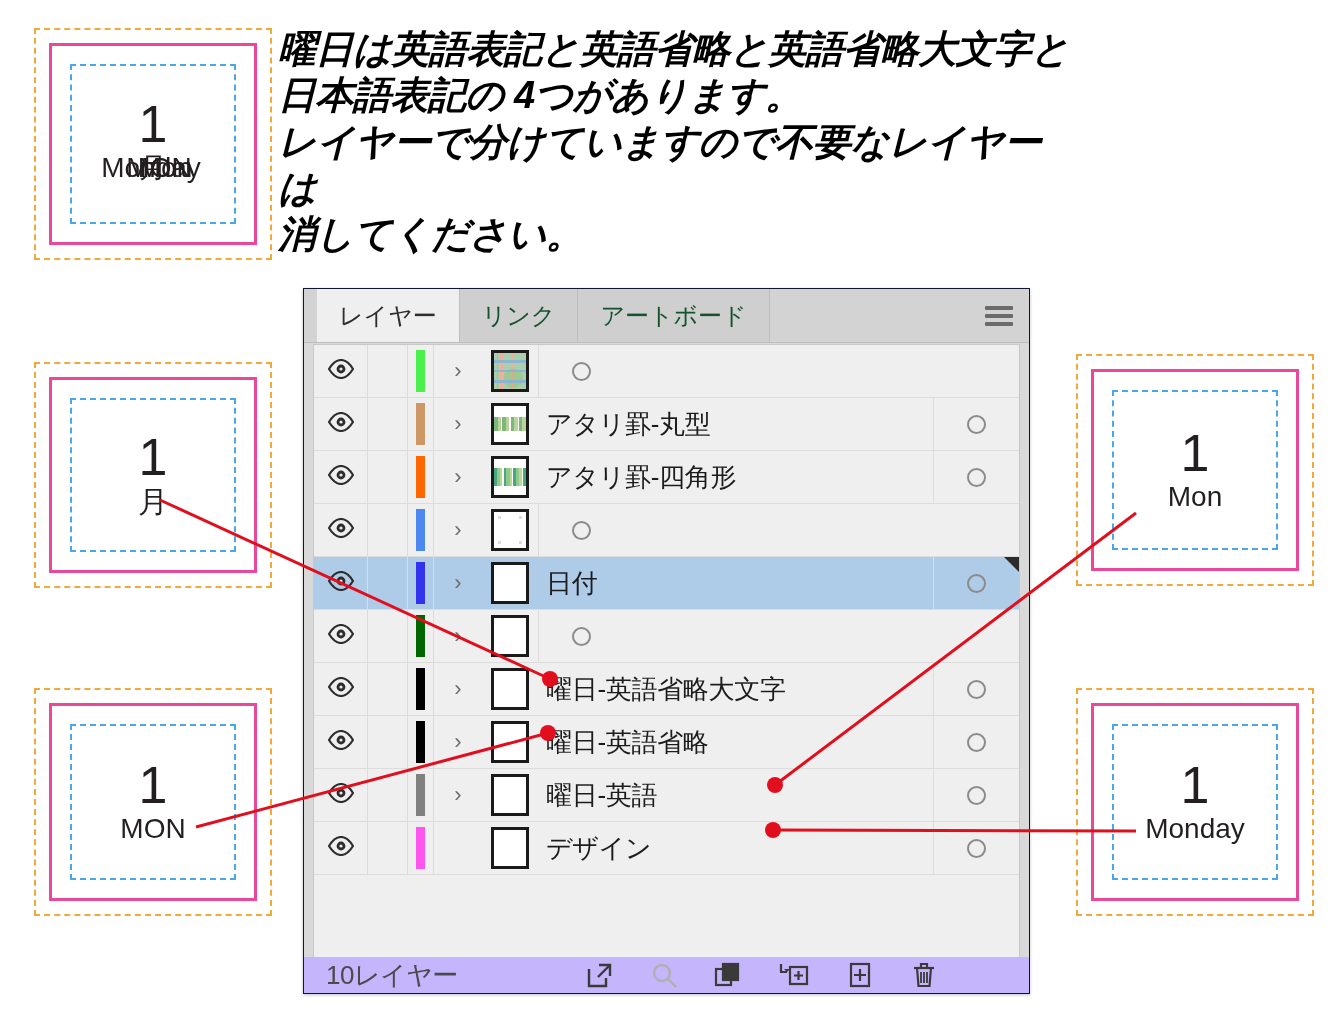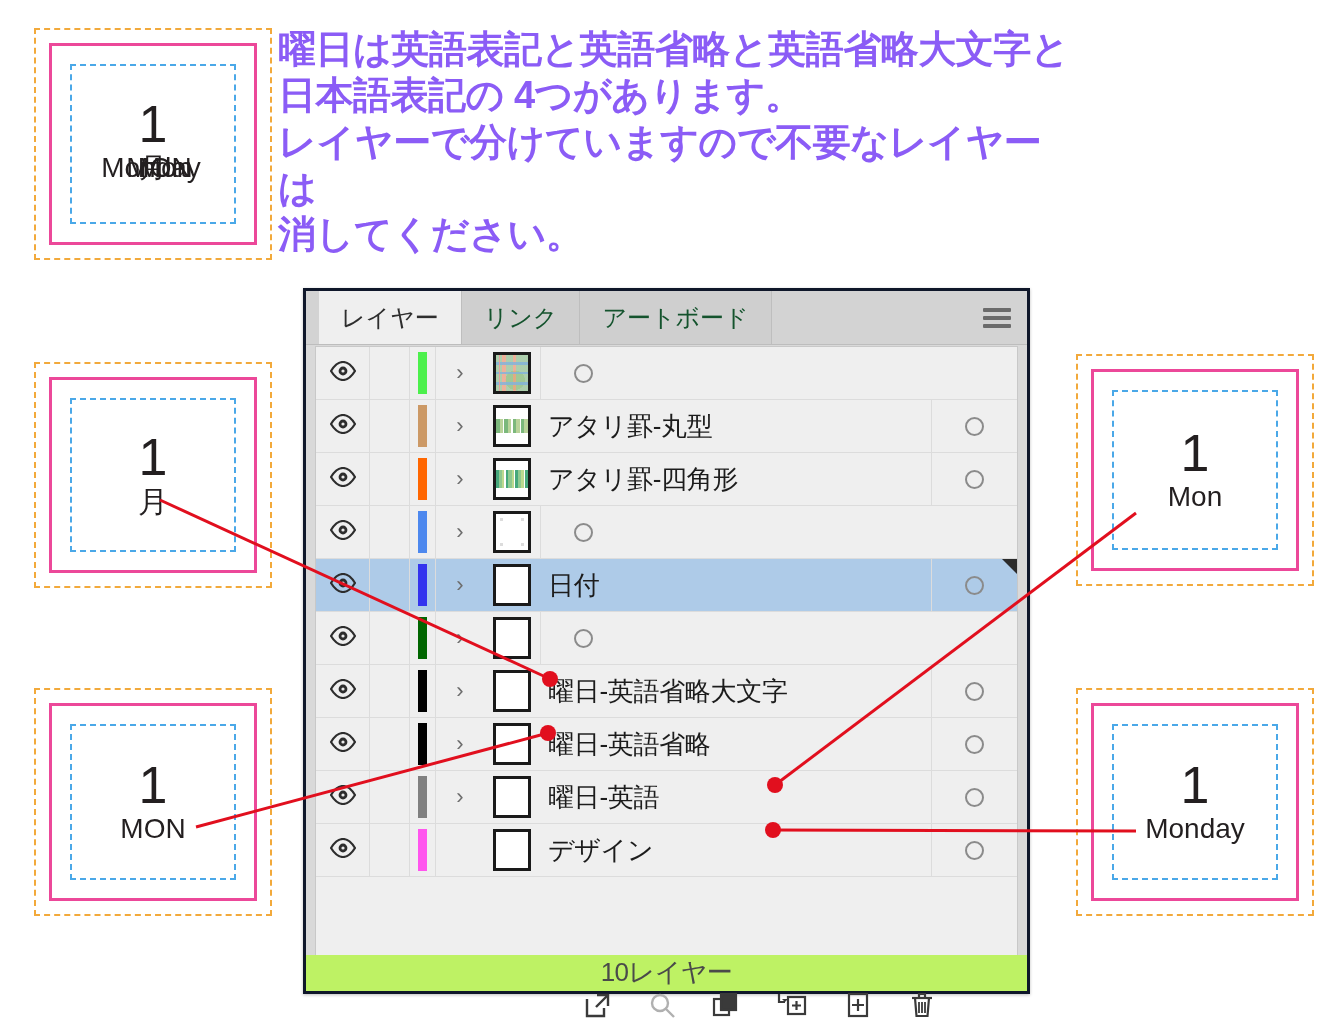--- a/index.html
+++ b/index.html
@@ -18,23 +18,24 @@
   }
 
   
   .headline {
     position: absolute;
     left: 278px; top: 26px;
     width: 800px;
     font-weight: bold;
     font-size: 38px;
     line-height: 1.22;
-    color: #8b5cf6;
+    color: #000000;
     letter-spacing: -0.5px;
     white-space: pre-wrap;
+    font-style: italic;
   }
 
   
   .card {
     position: absolute;
     border: 2px dashed #f2a93b;
     background: #fff;
   }
   .card-inner {
     position: absolute;
@@ -86,21 +87,21 @@
     color: #231f20;
     white-space: nowrap;
   }
 
   
   #panel {
     position: absolute;
     left: 303px; top: 288px;
     width: 727px; height: 706px;
     background: #d9d9d9;
-    border: 3px solid #0f172a;
+    border: 1px solid #0f172a;
     box-shadow: 0 1px 3px rgba(0,0,0,.25);
   }
   .panel-tabs {
     position: relative;
     height: 54px;
     background: #d3d3d3;
     display: flex;
     align-items: stretch;
     padding-left: 13px;
     border-bottom: 1px solid #bdbdbd;
@@ -216,25 +217,24 @@
     top: 640px;
     height: 30px;
     background: #efefef;
     border: 1px solid #c8c8c8;
     border-top: none;
   }
   .panel-footer {
     position: absolute;
     left: 0; right: 0; bottom: 0;
     height: 36px;
-    background: #bef264;
+    background: #c4b5fd;
     display: flex;
     align-items: center;
     padding: 0 22px;
-    flex-direction: column;
   }
   .footer-count {
     font-size: 26px;
     color: #4a4a4a;
     letter-spacing: -0.5px;
   }
   .footer-icons {
     margin-left: auto;
     display: flex;
     align-items: center;

